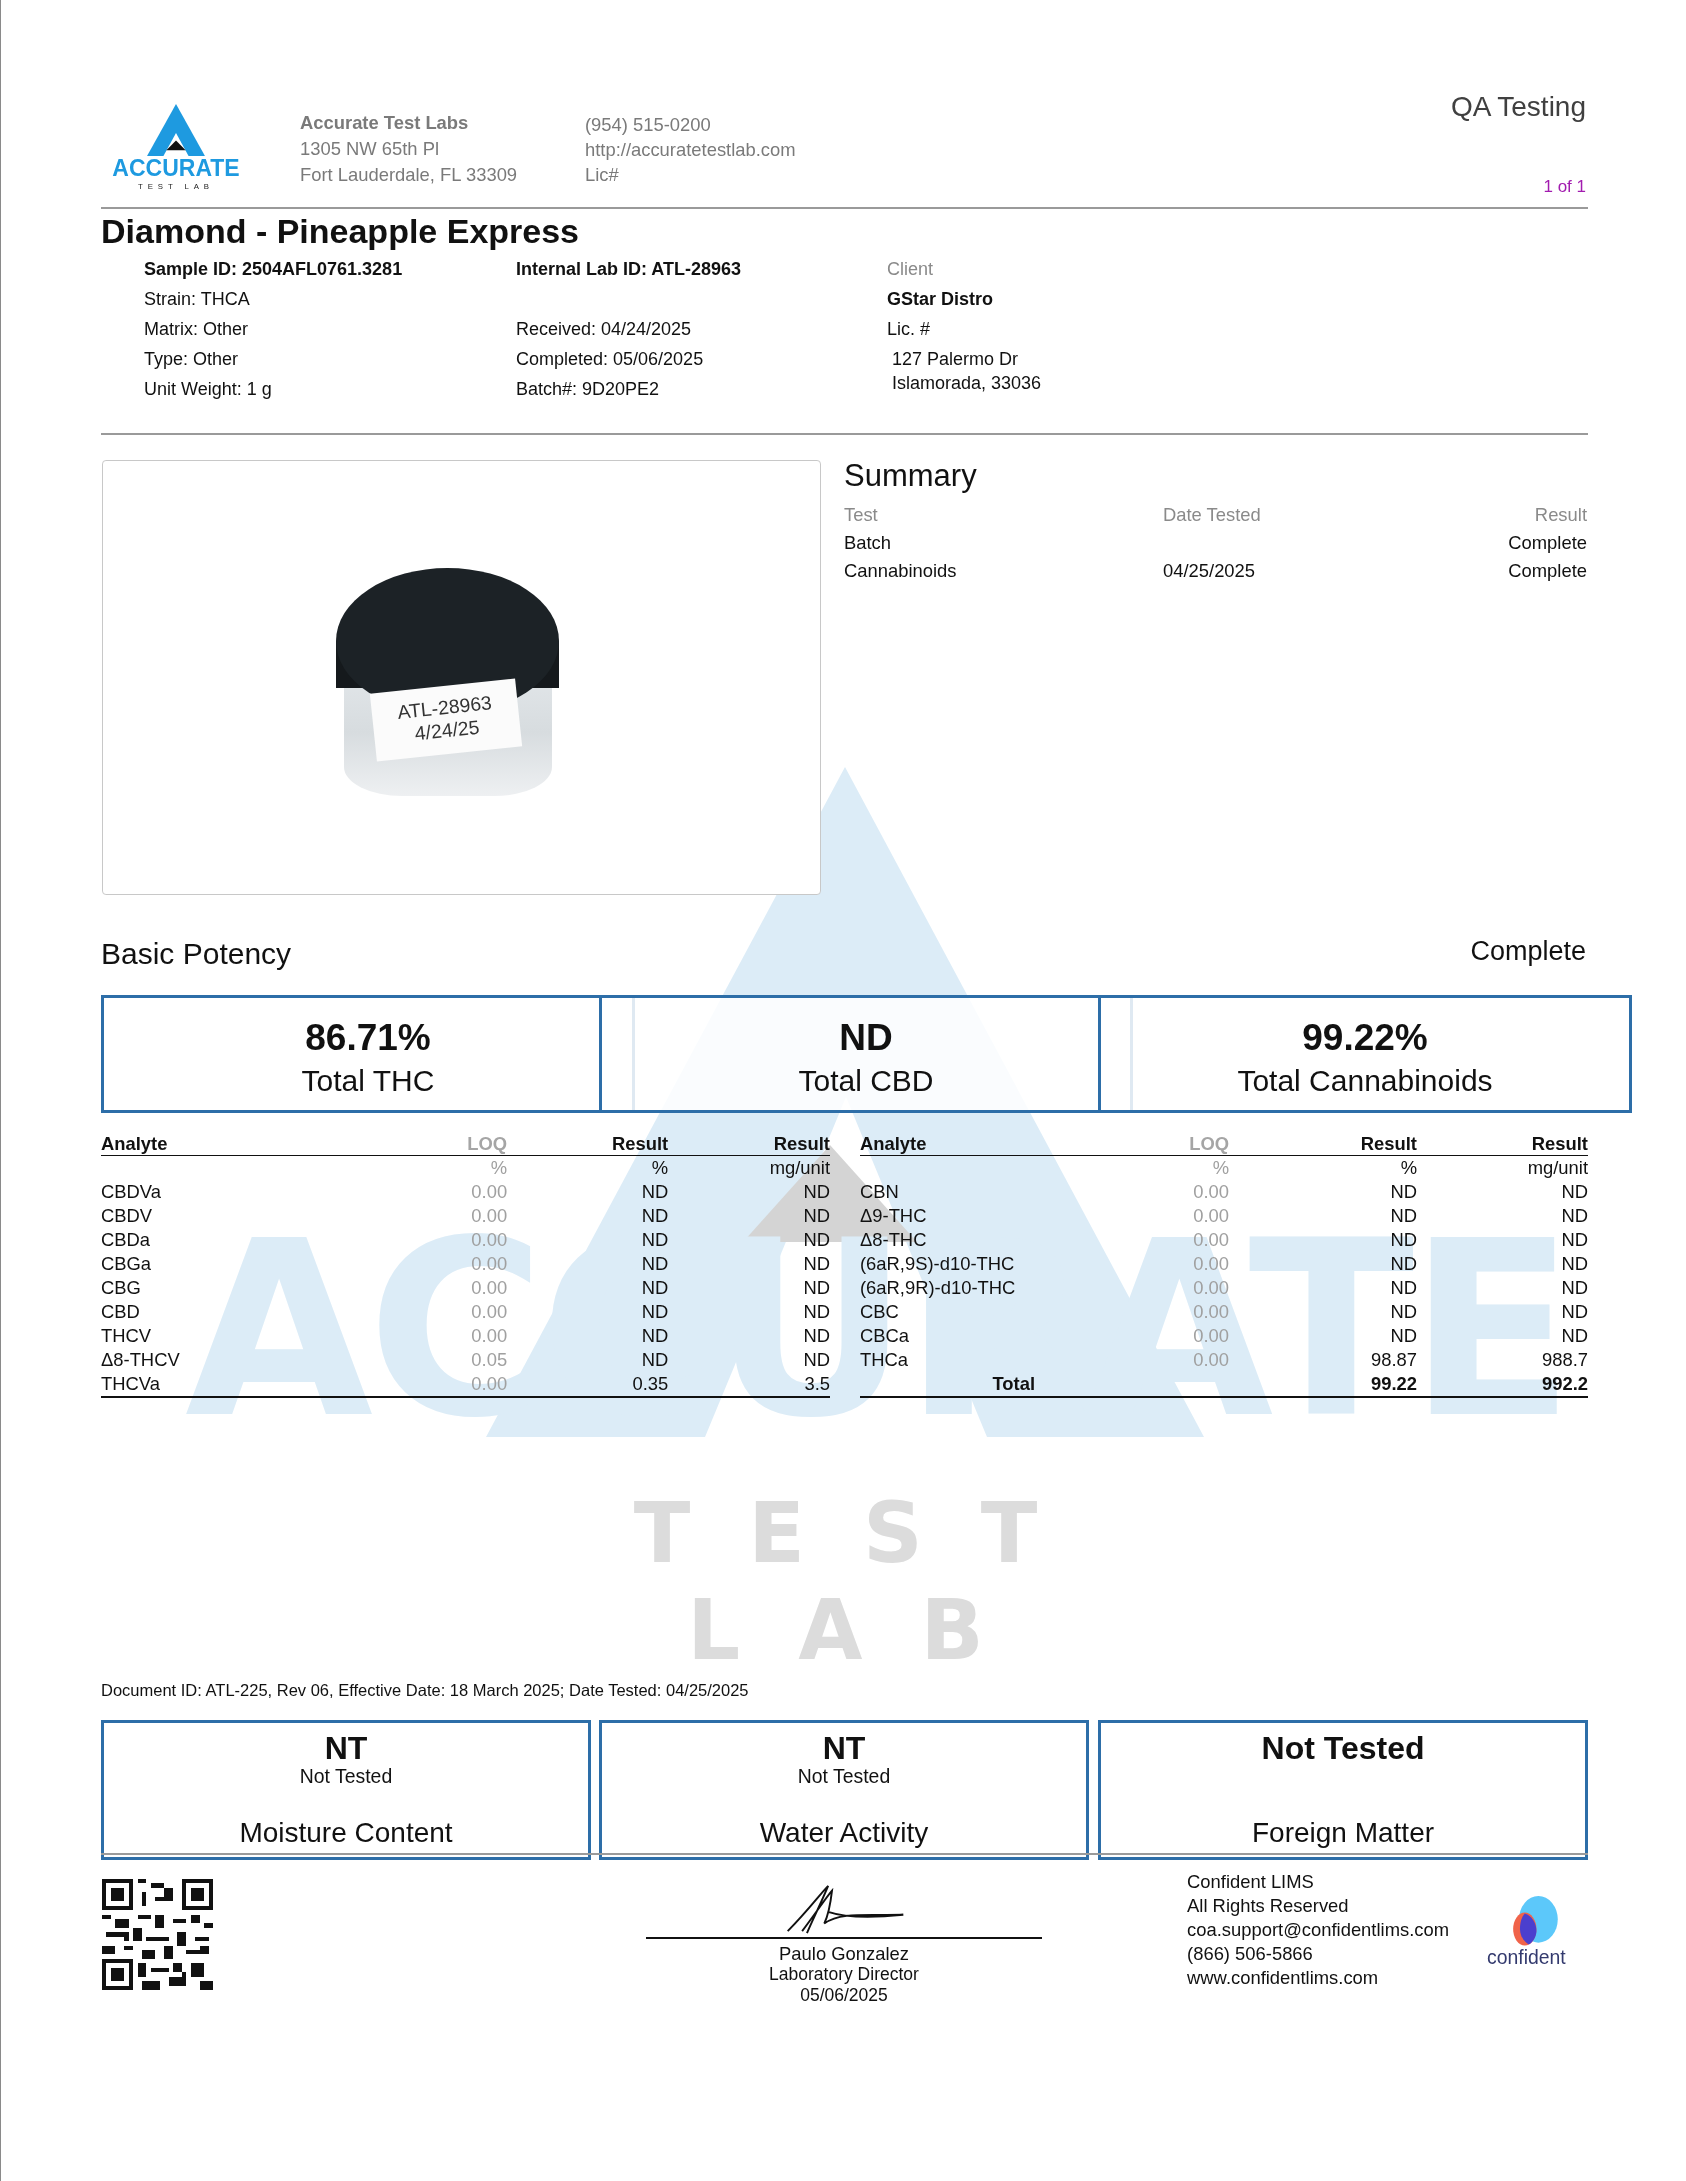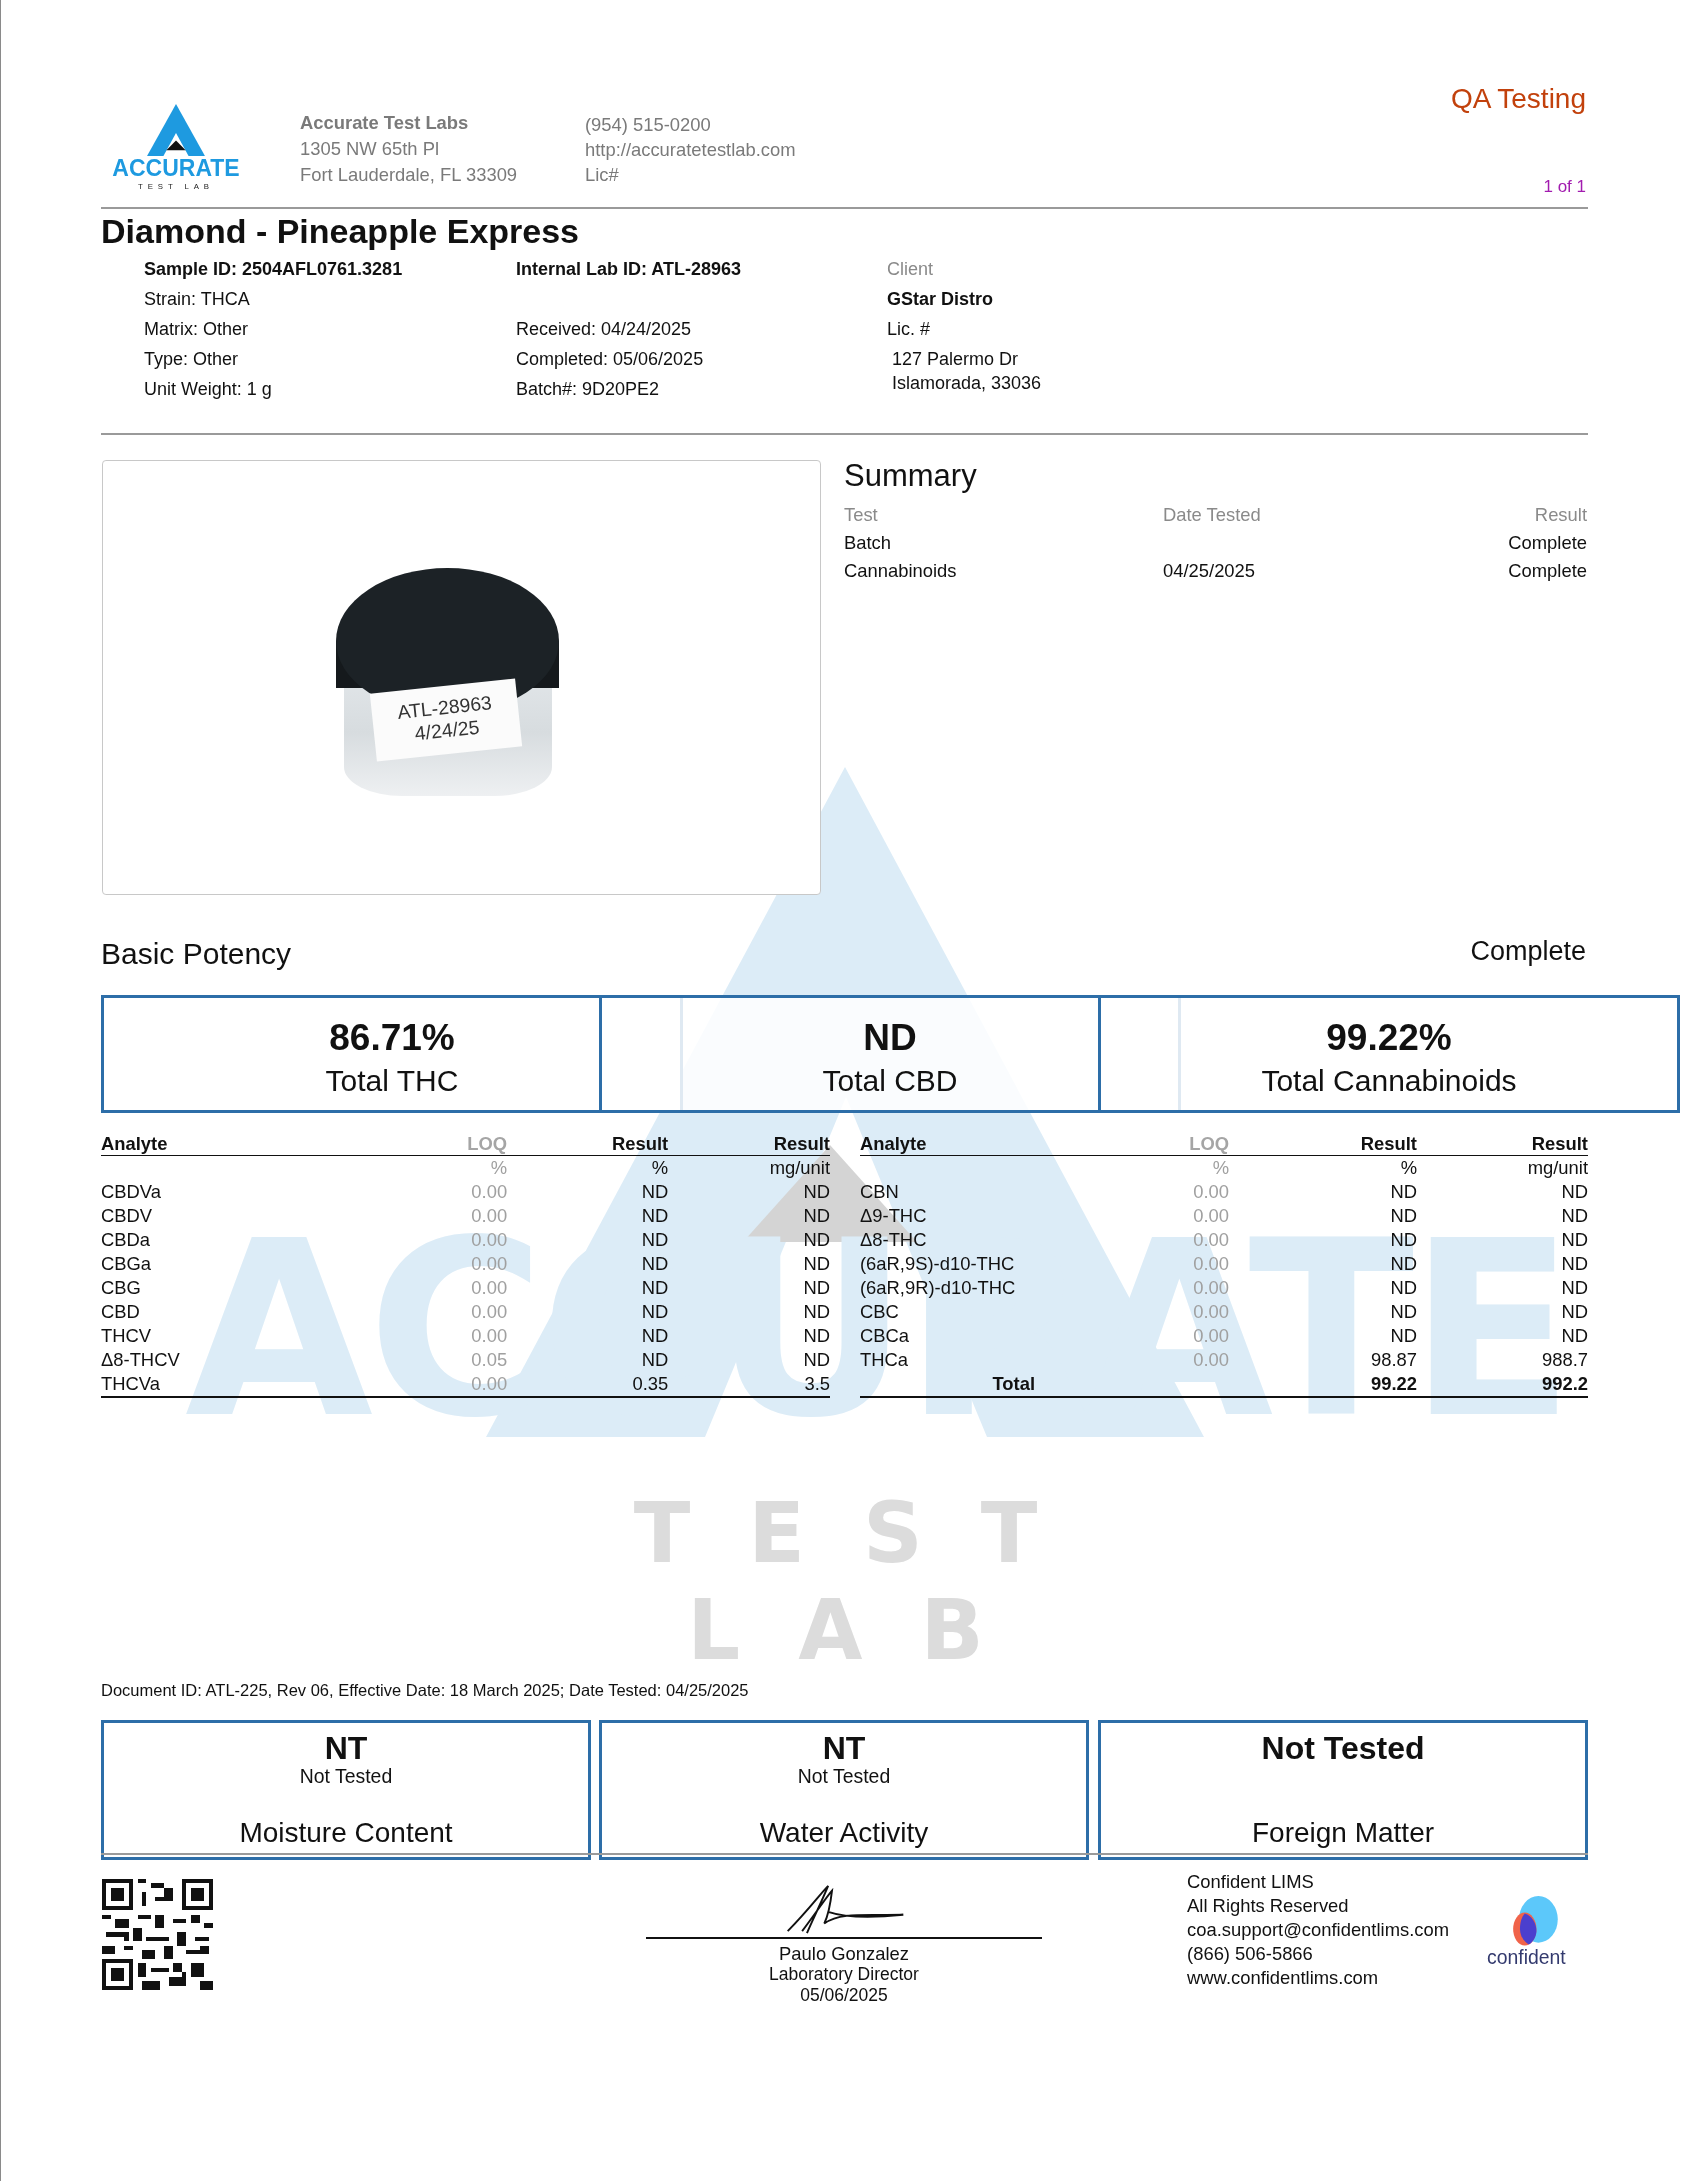--- a/index.html
+++ b/index.html
@@ -21,21 +21,21 @@
 
   .content { position: absolute; left: 0; top: 0; width: 1687px; height: 2181px; z-index: 1; }
 
   
   .logo { position: absolute; left: 107px; top: 102px; width: 136px; height: 87px; }
   .logo-word { position: absolute; left: 0; top: 53px; width: 136px; text-align: center; font-weight: bold; font-size: 23px; color: #1e9ae0; letter-spacing: 0px; }
   .logo-sub { position: absolute; left: 0; top: 80px; width: 136px; text-align: center; font-size: 7.8px; letter-spacing: 4.9px; color: #222; }
   .lab-block { position: absolute; left: 299px; top: 110px; font-size: 18.4px; color: #7a7a7a; line-height: 26px; }
   .lab-block .bold { font-weight: bold; }
   .contact-block { position: absolute; left: 584px; top: 112px; font-size: 18.4px; color: #7a7a7a; line-height: 25px; }
-  .qa-title { position: absolute; right: 102px; top: 83px; font-size: 28px; color: #c2410c; }
+  .qa-title { position: absolute; right: 102px; top: 91px; font-size: 28px; color: #404040; }
   .page-num { position: absolute; right: 102px; top: 177px; font-size: 17px; color: #a21caf; }
   .hr { position: absolute; left: 100px; width: 1487px; height: 1.9px; background: #9a9a9a; }
 
   .title { position: absolute; left: 100px; top: 212px; font-size: 34px; font-weight: bold; color: #111; }
 
   .info-col { position: absolute; top: 254px; font-size: 18px; line-height: 30px; color: #111; margin-left: 43px; }
   .info-col .b { font-weight: bold; }
   .muted { color: #8a8a8a; }
 
   
@@ -51,21 +51,21 @@
   .summary h2 { font-size: 31px; font-weight: normal; color: #111; }
   .sum-row { position: relative; height: 28px; font-size: 18.4px; }
   .sum-row span { position: absolute; top: 0; }
   .sum-row .c1 { left: 0; }
   .sum-row .c2 { left: 319px; }
   .sum-row .c3 { right: 0; }
 
   
   .sec-title { position: absolute; left: 100px; top: 937px; font-size: 30px; color: #111; }
   .sec-status { position: absolute; right: 102px; top: 936px; font-size: 27px; color: #111; }
-  .stat-box { position: absolute; top: 995px; width: 582px; height: 118px; border: 3.9px solid #2d6ea8; background: rgba(255,255,255,0.85); text-align: center; }
+  .stat-box { position: absolute; top: 995px; width: 534px; height: 118px; border: 3.9px solid #2d6ea8; background: rgba(255,255,255,0.85); text-align: center; }
   .stat-box .val { font-size: 37px; font-weight: bold; margin-top: 17.5px; line-height: 43px; }
   .stat-box .lbl { font-size: 30px; margin-top: 3.9px; line-height: 37px; }
 
   
   .atable { position: absolute; top: 1132px; border-collapse: collapse; font-size: 18.4px; }
   .atable th { font-weight: bold; text-align: right; border-bottom: 1.9px solid #111; line-height: 23px; padding: 0; }
   .atable th:first-child { text-align: left; }
   .atable th.loq { color: #a5a5a5; }
   .atable td { text-align: right; line-height: 24px; padding: 0; }
   .atable td:first-child { text-align: left; }

